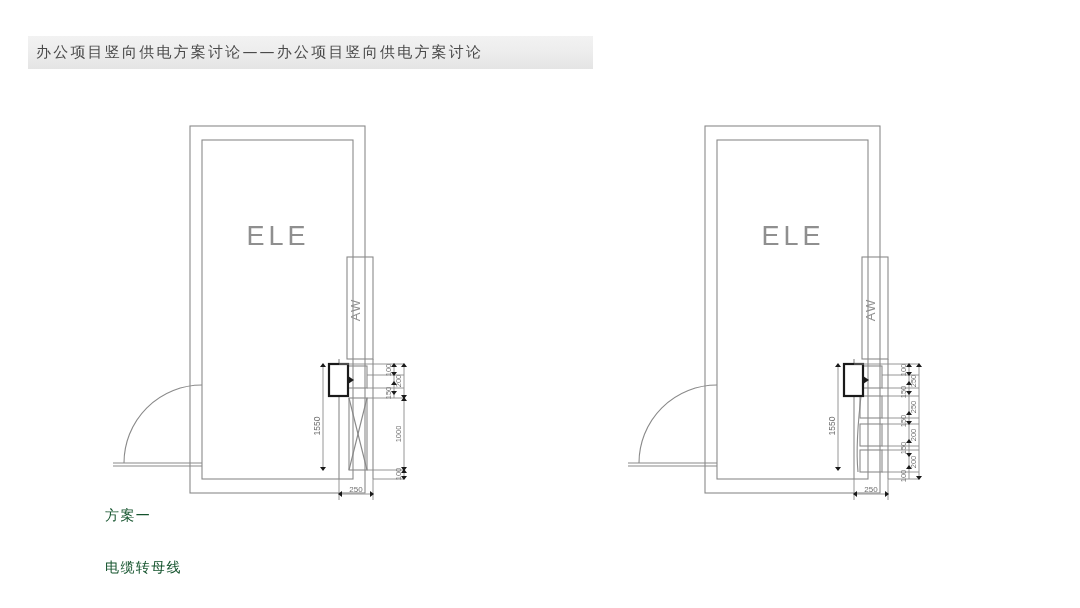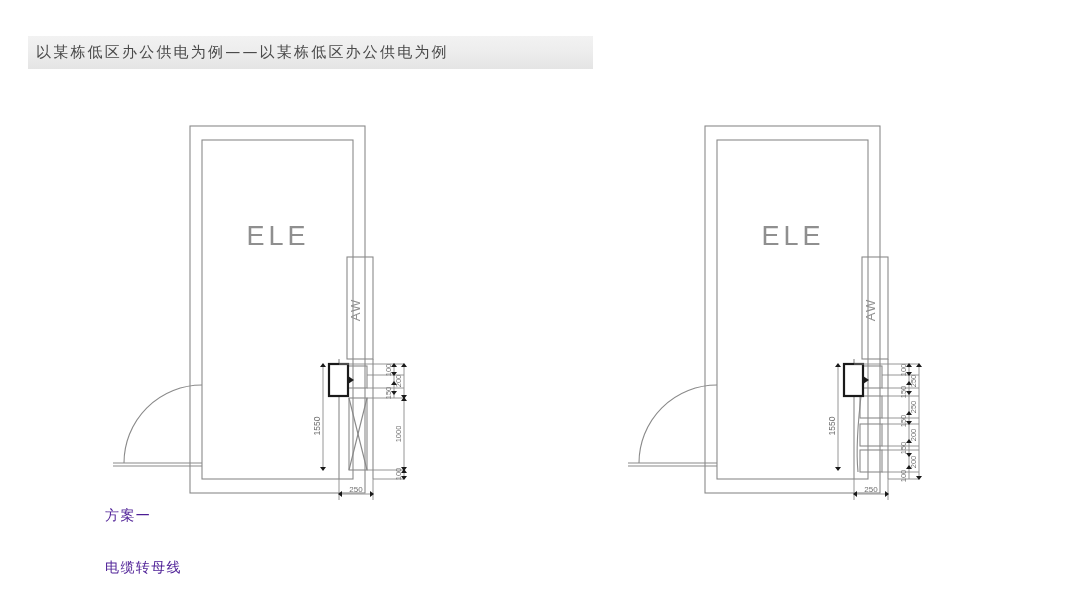--- a/index.html
+++ b/index.html
@@ -18,31 +18,31 @@
     font-size:15px;color:#4a4a4a;letter-spacing:2.2px;
     padding-left:8px;white-space:nowrap;
     font-family:"DejaVu Sans","Liberation Sans",sans-serif;
   }
   
   .panel{position:absolute;top:0;width:540px;height:608px;}
   #panel-left{left:0;}
   #panel-right{left:540px;}
   .svg-stage{position:absolute;left:0;top:0;width:540px;height:608px;}
   
-  .caption{position:absolute;font-size:14px;color:#4c1d95;letter-spacing:1.4px;
+  .caption{position:absolute;font-size:14px;color:#14532d;letter-spacing:1.4px;
            white-space:nowrap;font-family:Liberation Mono, monospace;}
   .cap-a{top:507px;}
   .cap-b{top:559px;}
   #cap-left-1,#cap-left-2{left:105px;}
 </style>
 </head>
 <body>
 
 <div id="header-bar">
-  <div id="header-title">以某栋低区办公供电为例——以某栋低区办公供电为例</div>
+  <div id="header-title">办公项目竖向供电方案讨论——办公项目竖向供电方案讨论</div>
 </div>
 
 <div class="panel" id="panel-left">
   <svg class="svg-stage" viewBox="0 0 540 608">
     <g stroke="#8a8a8a" fill="none" stroke-width="1.1">
 
       <rect x="190" y="126" width="175" height="367"></rect>
 
       <rect x="202" y="140" width="151" height="339"></rect>
 

